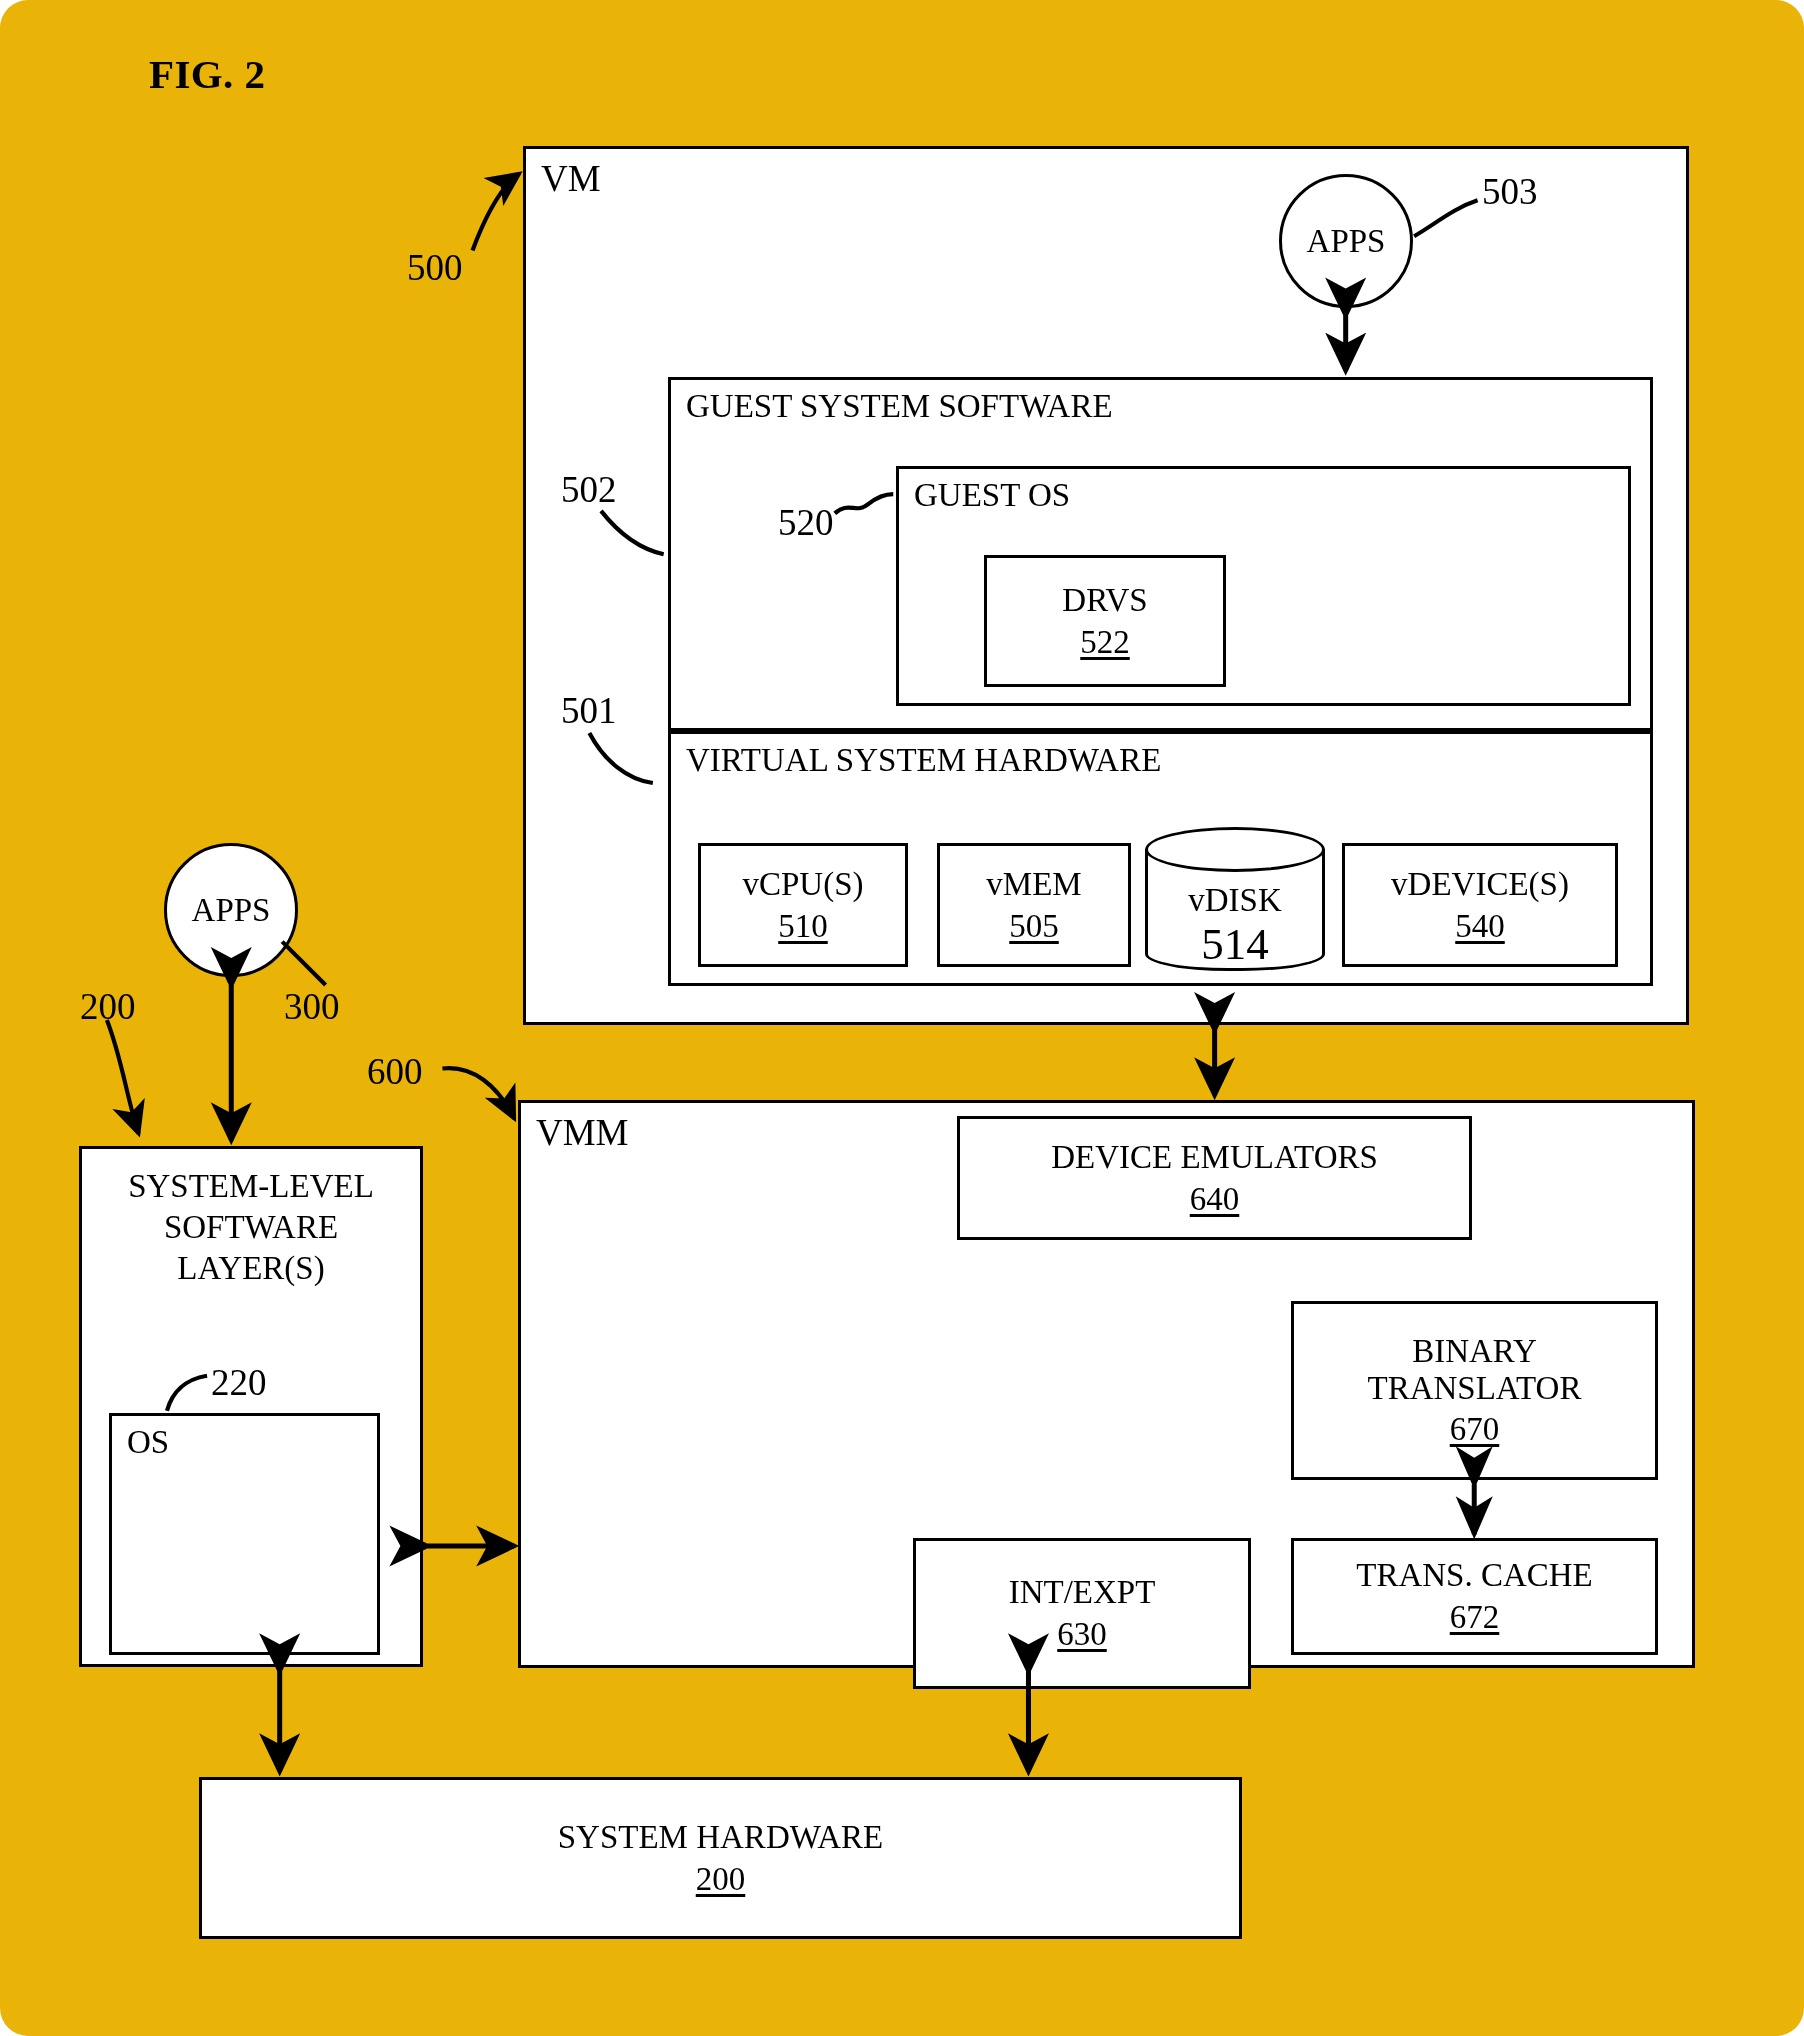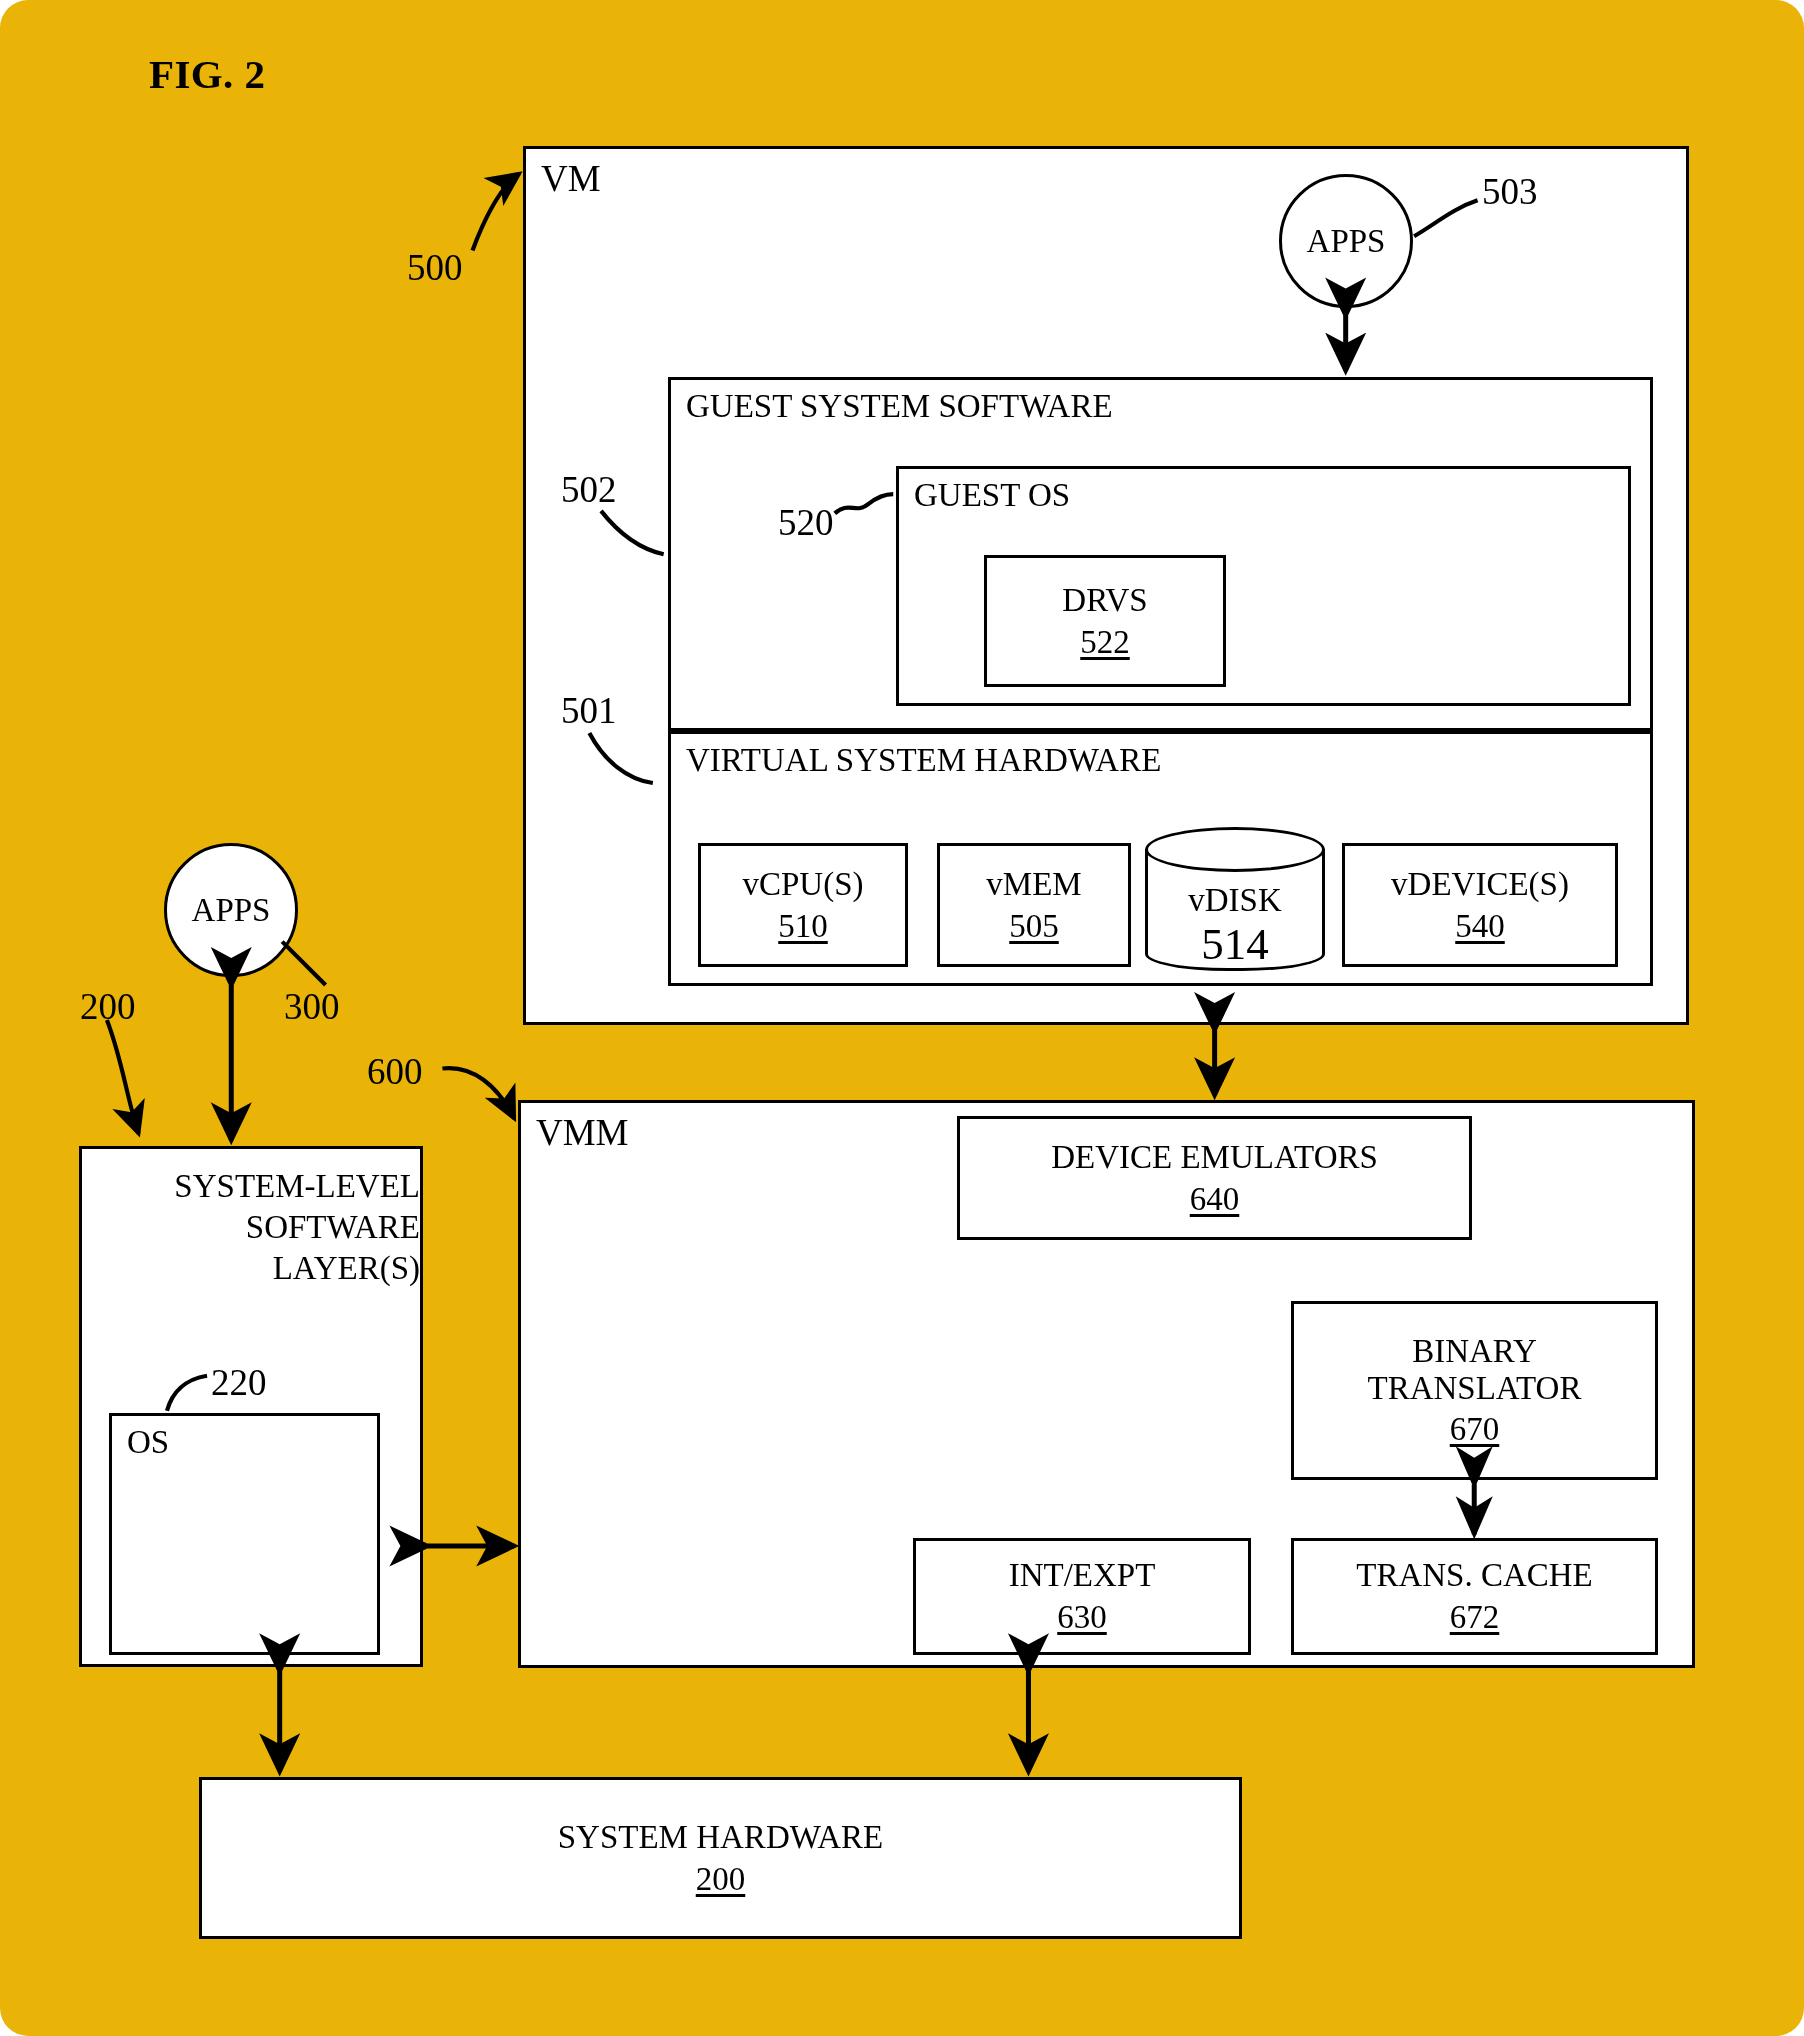--- a/index.html
+++ b/index.html
@@ -180,21 +180,21 @@
     <span class="n">540</span>
   </div>
 
   <div class="abs circle" style="left:164px; top:843px; width:134px; height:134px;">
     <span>APPS</span>
   </div>
   <div class="abs ref" style="left:284px; top:985px;">300</div>
   <div class="abs ref" style="left:80px; top:985px;">200</div>
 
   <div class="abs box" style="left:79px; top:1146px; width:344px; height:521px;">
-    <div class="abs" style="left:0; right:0; top:16.7px; text-align:right; font-size:33px; line-height:1.25;">
+    <div class="abs" style="left:0; right:0; top:16.7px; text-align:center; font-size:33px; line-height:1.25;">
       <div>SYSTEM-LEVEL</div>
       <div>SOFTWARE</div>
       <div>LAYER(S)</div>
     </div>
   </div>
 
   <div class="abs ref" style="left:211px; top:1361px;">220</div>
 
   <div class="abs box" style="left:109px; top:1413px; width:271px; height:242px;">
     <div class="corner-label">OS</div>
@@ -211,21 +211,21 @@
     <span class="n">640</span>
   </div>
 
 
   <div class="abs box leaf" style="left:1291px; top:1301px; width:367px; height:179px;">
     <span class="t">BINARY</span>
     <span class="t">TRANSLATOR</span>
     <span class="n">670</span>
   </div>
 
-  <div class="abs box leaf" style="left:913px; top:1538px; width:338px; height:117px;">
+  <div class="abs box leaf" style="left:913px; top:1538px; width:338px; height:151px;">
     <span class="t">INT/EXPT</span>
     <span class="n">630</span>
   </div>
 
   <div class="abs box leaf" style="left:1291px; top:1538px; width:367px; height:117px;">
     <span class="t">TRANS. CACHE</span>
     <span class="n">672</span>
   </div>
 
   <div class="abs box leaf" style="left:199px; top:1777px; width:1043px; height:162px;">

